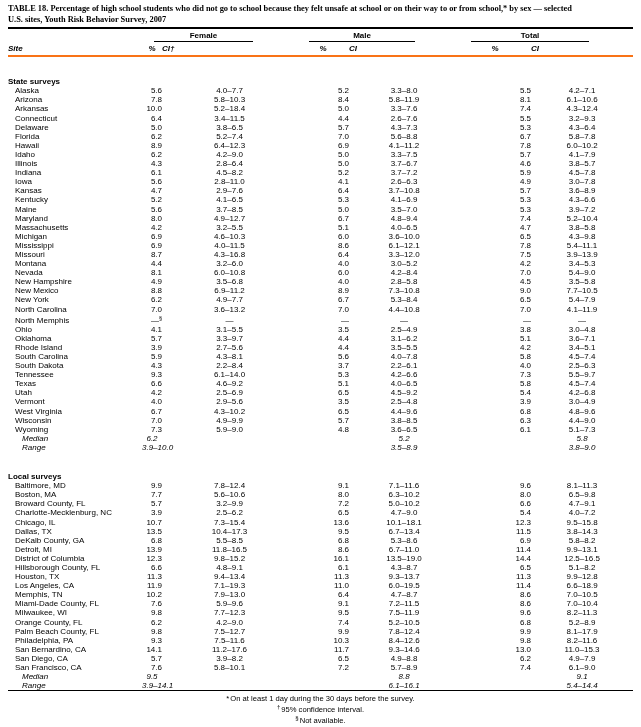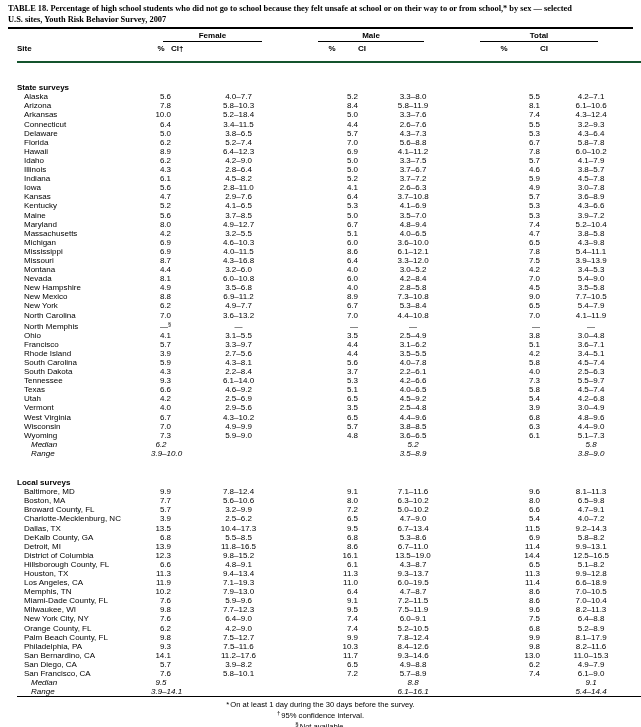--- a/index.html
+++ b/index.html
@@ -1,31 +1,31 @@
 <!DOCTYPE html>
 <html><head>
 <meta charset="utf-8">
 <style>
   html,body{margin:0;padding:0;background:#fff;color:#000;}
   body{width:641px;height:727px;font-family:"Liberation Sans",sans-serif;overflow:hidden;}
   .page{padding:4px 8px 0 8px;}
   .title{font-weight:bold;font-size:8.4px;line-height:10.6px;max-width:576px;letter-spacing:0px;font-family:Liberation Serif, serif;}
   .title-rule{border-bottom:2px solid #000;margin-top:2px;width:625px;}
-  table{border-collapse:collapse;table-layout:fixed;width:625px;border-bottom:1.5px solid #000;margin-left:9px;}
+  table{border-collapse:collapse;table-layout:fixed;width:625px;border-bottom:1.5px solid #000;}
   col.c-site{width:134px;}
   col.c-fpct{width:20px;}
   col.c-fci{width:135px;}
   col.c-mpct{width:52px;}
   col.c-mci{width:110px;}
   col.c-tpct{width:72px;}
   col.c-tci{width:102px;}
   th{font-weight:bold;font-size:8px;padding:0;vertical-align:bottom;}
   .grp-row th{padding-top:2px;}
   .grp-line{border-bottom:1px solid #000;margin:0 44px 1px 12px;text-align:center;padding-bottom:1px;font-weight:bold;}
-  .colhdr-row th{padding:1px 0 8px 0;border-bottom:2px solid #14532d;}
+  .colhdr-row th{padding:1px 0 2px 0;border-bottom:2px solid #f97316;font-style:italic;}
   th.site-h{text-align:left;}
   th.pct-h{text-align:center;}
   th.ci-h{text-align:left;}
   tbody td{font-size:8px;line-height:9.1px;padding:0;white-space:nowrap;vertical-align:bottom;}
   td.site{text-align:left;padding-left:7px;overflow:visible;}
   td.pct{text-align:right;}
   td.ci{text-align:center;}
   tr.section-row td{font-weight:bold;padding-left:0;padding-top:20px;}
   tr.summary-row td{font-style:italic;}
   td.summary-label{padding-left:14px;}
@@ -317,21 +317,21 @@
         <tr>
           <td class="site">Ohio</td>
           <td class="pct">4.1</td>
           <td class="ci">3.1–5.5</td>
           <td class="pct">3.5</td>
           <td class="ci">2.5–4.9</td>
           <td class="pct">3.8</td>
           <td class="ci">3.0–4.8</td>
         </tr>
         <tr>
-          <td class="site">Francisco</td>
+          <td class="site">Oklahoma</td>
           <td class="pct">5.7</td>
           <td class="ci">3.3–9.7</td>
           <td class="pct">4.4</td>
           <td class="ci">3.1–6.2</td>
           <td class="pct">5.1</td>
           <td class="ci">3.6–7.1</td>
         </tr>
         <tr>
           <td class="site">Rhode Island</td>
           <td class="pct">3.9</td>
@@ -473,27 +473,36 @@
         <tr>
           <td class="site">Charlotte-Mecklenburg, NC</td>
           <td class="pct">3.9</td>
           <td class="ci">2.5–6.2</td>
           <td class="pct">6.5</td>
           <td class="ci">4.7–9.0</td>
           <td class="pct">5.4</td>
           <td class="ci">4.0–7.2</td>
         </tr>
         <tr>
+          <td class="site">Chicago, IL</td>
+          <td class="pct">10.7</td>
+          <td class="ci">7.3–15.4</td>
+          <td class="pct">13.6</td>
+          <td class="ci">10.1–18.1</td>
+          <td class="pct">12.3</td>
+          <td class="ci">9.5–15.8</td>
+        </tr>
+        <tr>
           <td class="site">Dallas, TX</td>
           <td class="pct">13.5</td>
           <td class="ci">10.4–17.3</td>
           <td class="pct">9.5</td>
           <td class="ci">6.7–13.4</td>
           <td class="pct">11.5</td>
-          <td class="ci">9.2–14.3</td>
+          <td class="ci">3.8–14.3</td>
         </tr>
         <tr>
           <td class="site">DeKalb County, GA</td>
           <td class="pct">6.8</td>
           <td class="ci">5.5–8.5</td>
           <td class="pct">6.8</td>
           <td class="ci">5.3–8.6</td>
           <td class="pct">6.9</td>
           <td class="ci">5.8–8.2</td>
         </tr>
@@ -561,29 +570,20 @@
           <td class="ci">7.0–10.4</td>
         </tr>
         <tr>
           <td class="site">Milwaukee, WI</td>
           <td class="pct">9.8</td>
           <td class="ci">7.7–12.3</td>
           <td class="pct">9.5</td>
           <td class="ci">7.5–11.9</td>
           <td class="pct">9.6</td>
           <td class="ci">8.2–11.3</td>
-        </tr>
-        <tr>
-          <td class="site">New York City, NY</td>
-          <td class="pct">7.6</td>
-          <td class="ci">6.4–9.0</td>
-          <td class="pct">7.4</td>
-          <td class="ci">6.0–9.1</td>
-          <td class="pct">7.5</td>
-          <td class="ci">6.4–8.8</td>
         </tr>
         <tr>
           <td class="site">Orange County, FL</td>
           <td class="pct">6.2</td>
           <td class="ci">4.2–9.0</td>
           <td class="pct">7.4</td>
           <td class="ci">5.2–10.5</td>
           <td class="pct">6.8</td>
           <td class="ci">5.2–8.9</td>
         </tr>

